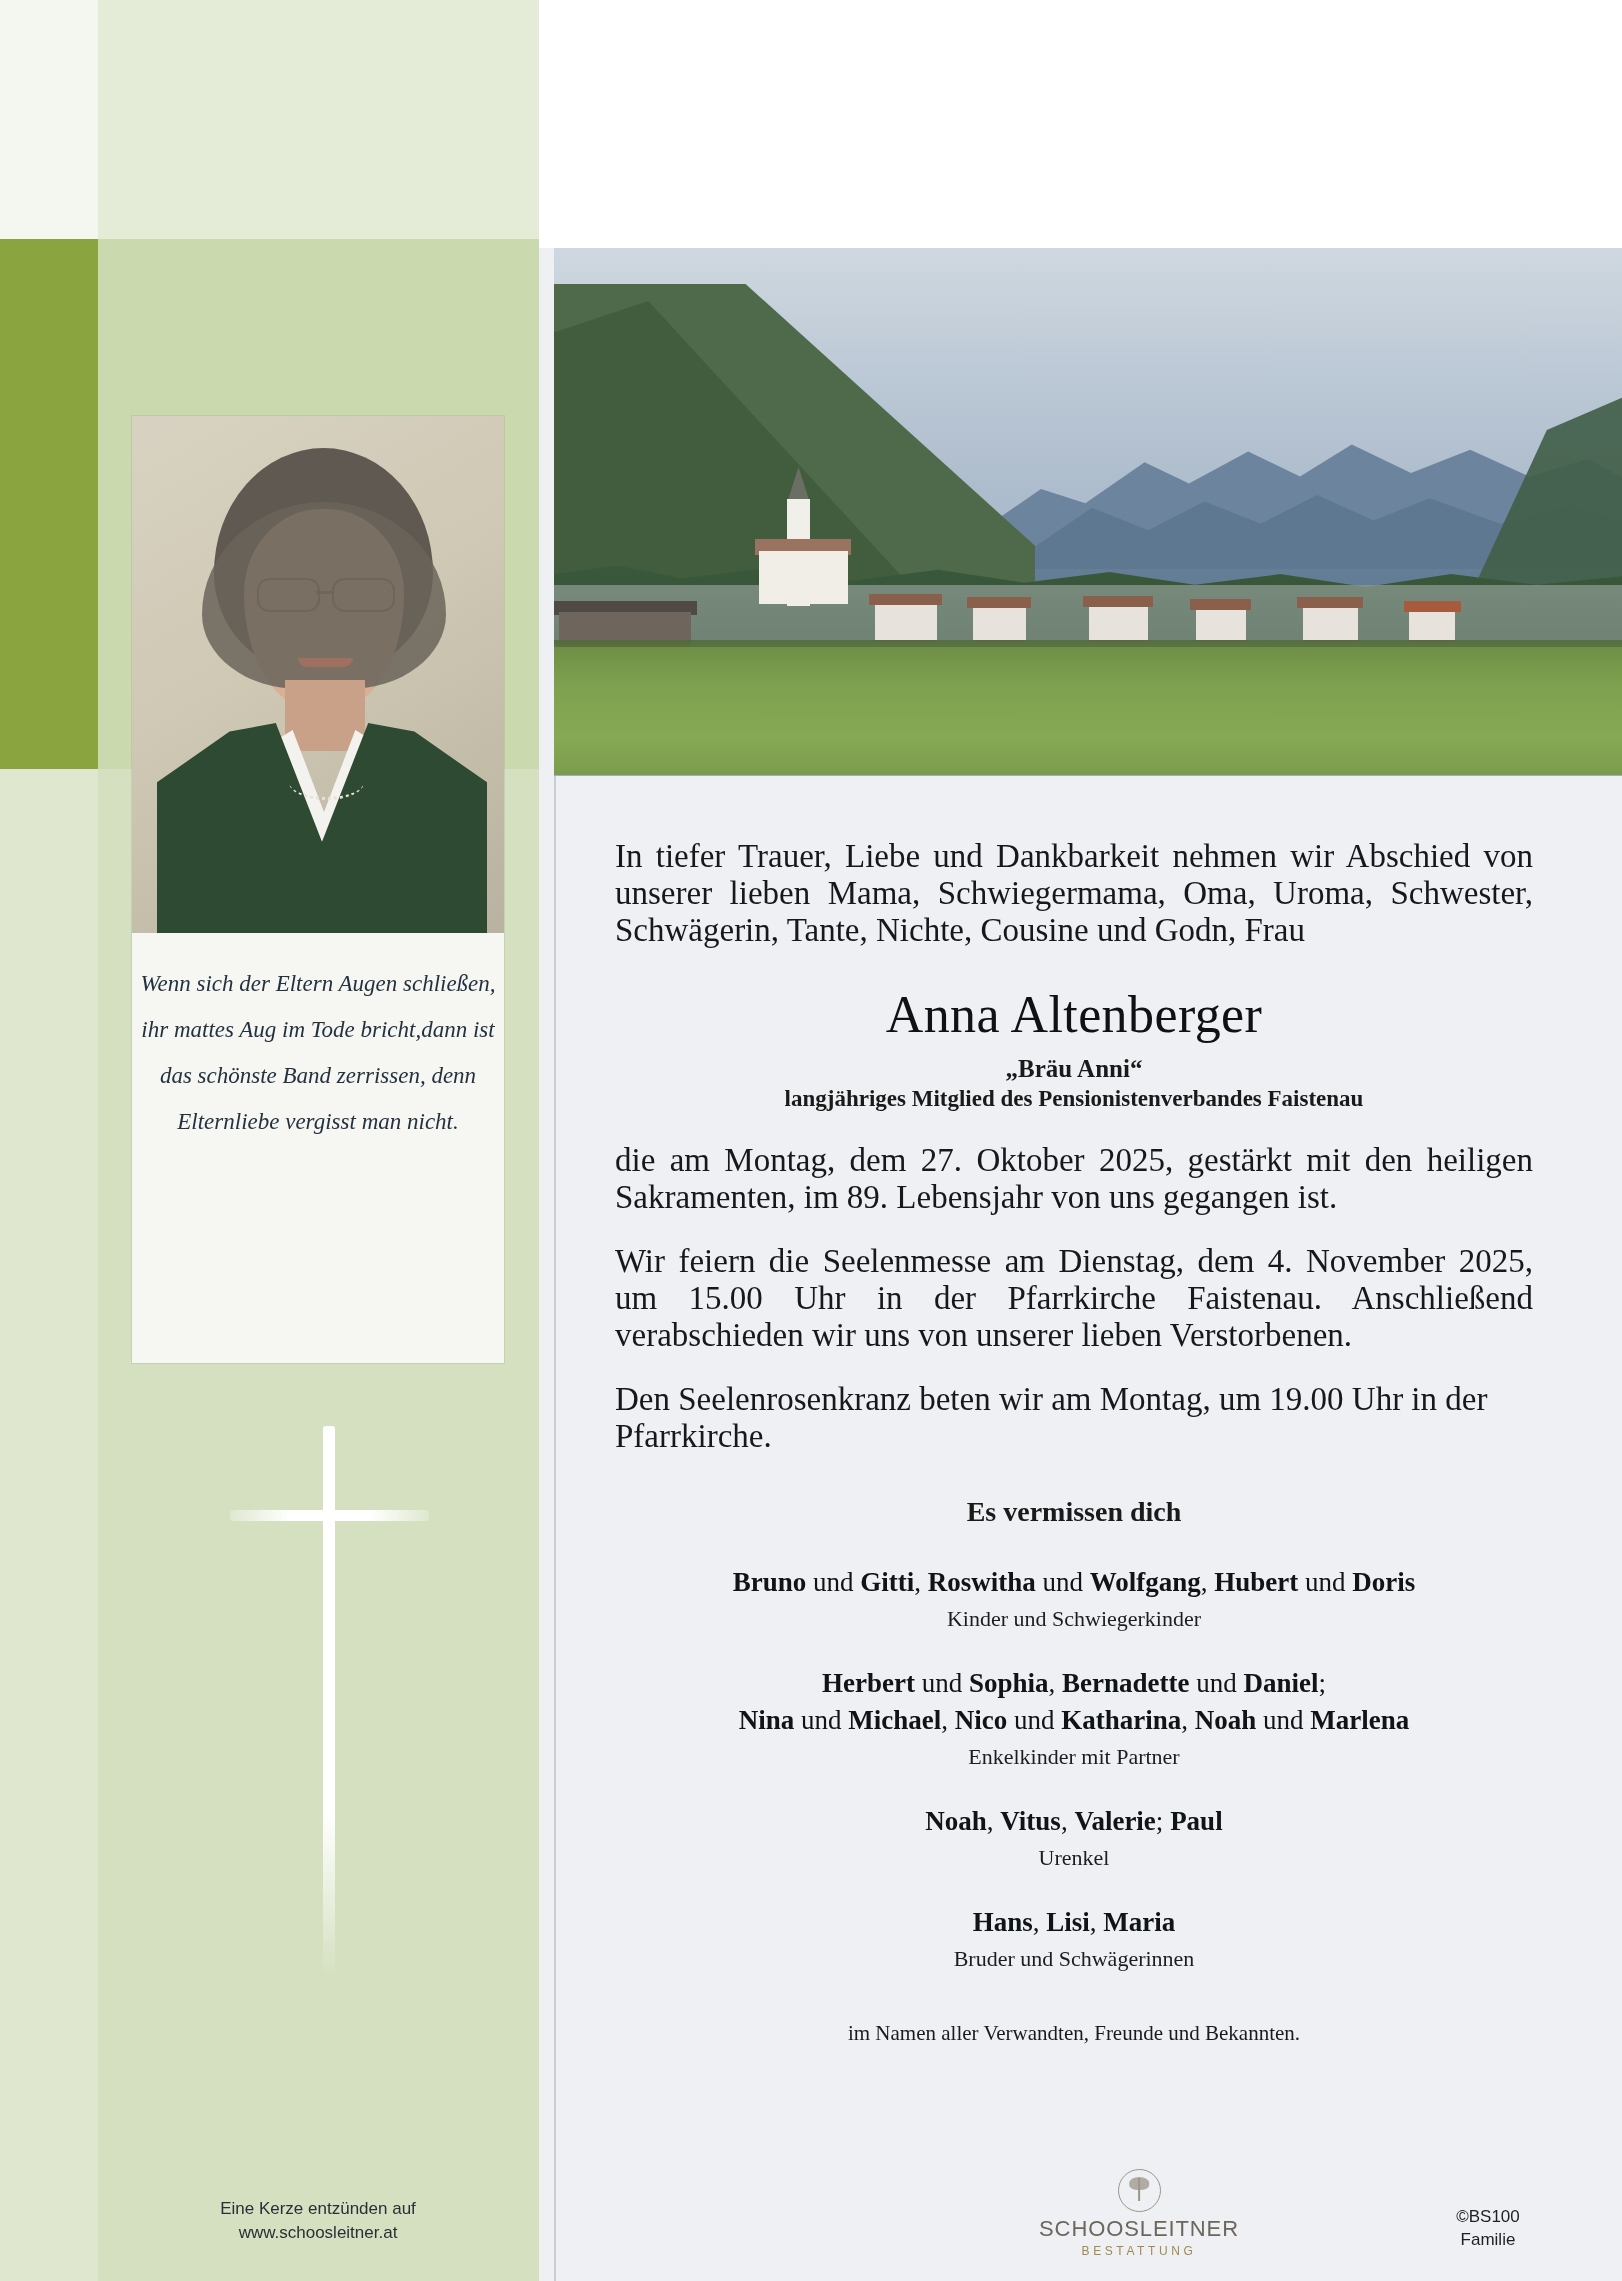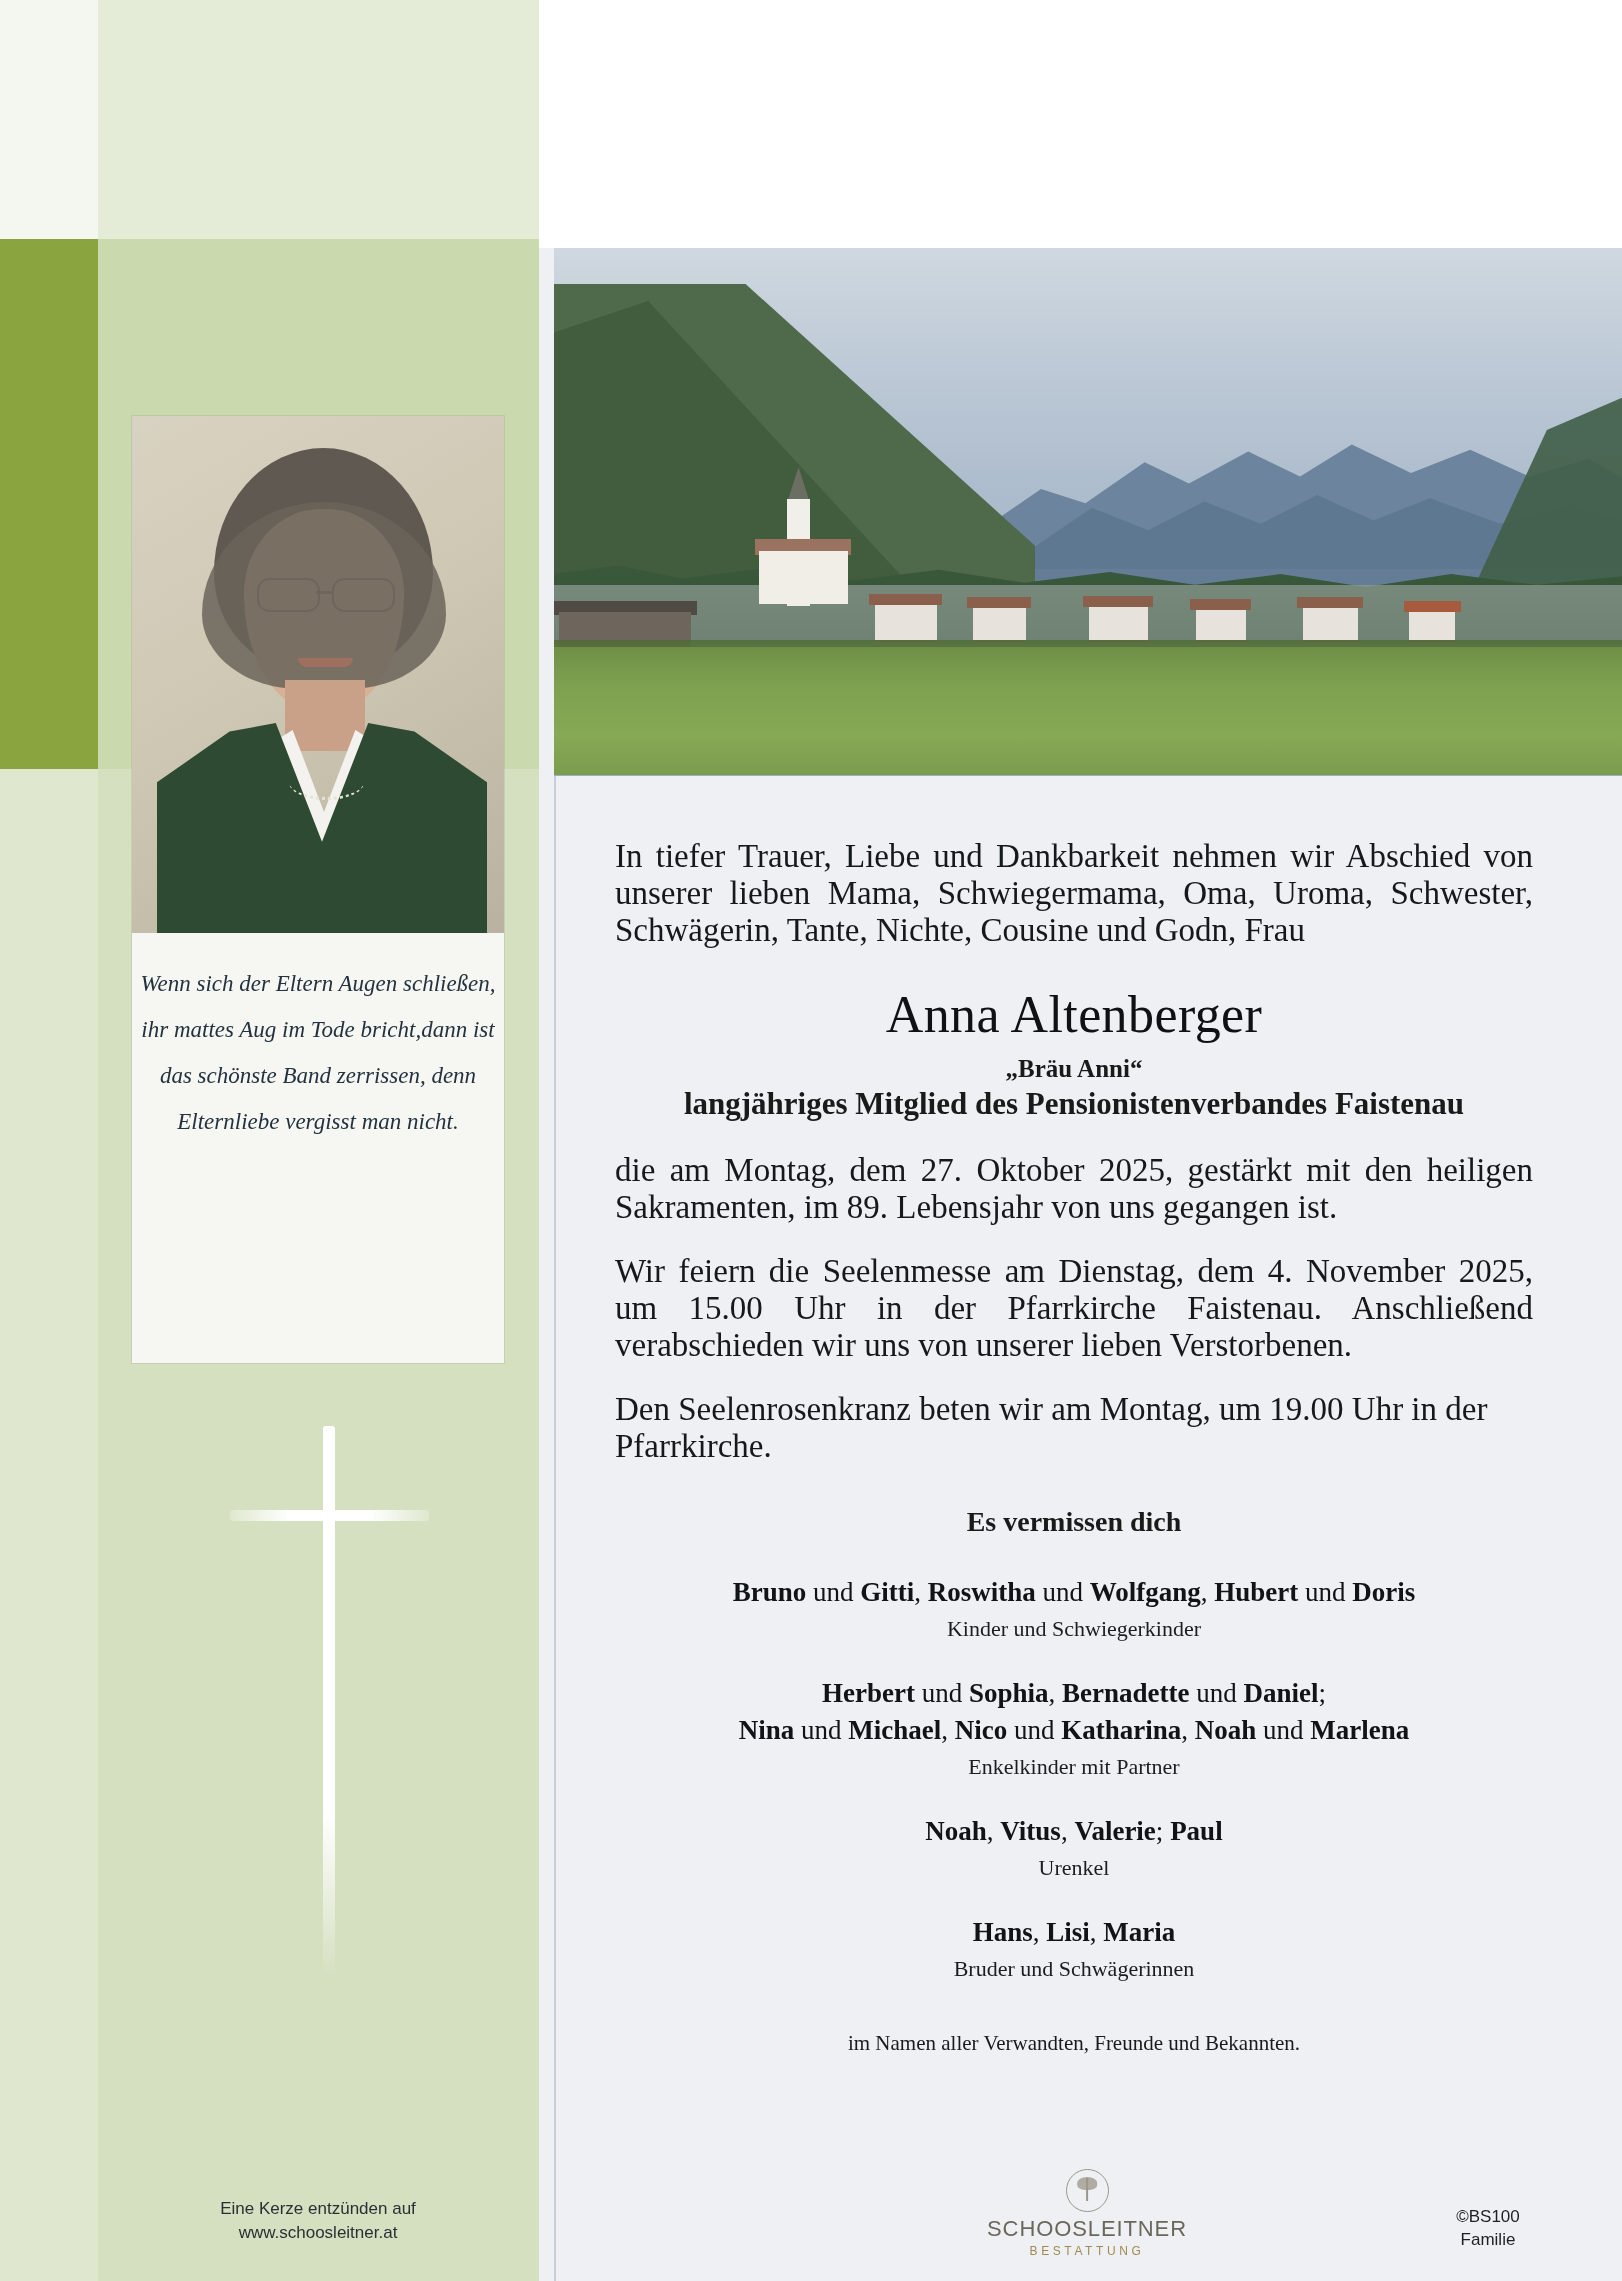--- a/index.html
+++ b/index.html
@@ -301,21 +301,21 @@
     color: #0f1114;
   }
   .nickname {
     text-align: center;
     font-size: 25px;
     font-weight: bold;
     margin: 0 0 3.6px 0;
   }
   .membership {
     text-align: center;
-    font-size: 31px;
+    font-size: 23px;
     font-weight: bold;
     margin: 0 0 30px 0;
   }
   .missing-title {
     text-align: center;
     font-size: 28px;
     font-weight: bold;
     margin: 41px 0 36px 0;
   }
   .fam-group { text-align: center; margin-bottom: 30px; }
@@ -343,21 +343,21 @@
     left: 132px; top: 2197px;
     width: 372px;
     text-align: center;
     font-family: "Liberation Sans", sans-serif;
     font-size: 17px;
     line-height: 24px;
     color: #2a2f36;
   }
   .footer-logo {
     position: absolute;
-    left: 962px; top: 2169px;
+    left: 1014px; top: 2169px;
     width: 250px;
     text-align: center;
     color: #6e6a60;
   }
   .logo-mark {
     width: 41px; height: 41px;
     margin: 0 auto 3.6px auto;
     border: 1.8px solid #9b9üü;
     border: 1.8px solid #9b9688;
     border-radius: 50%;

